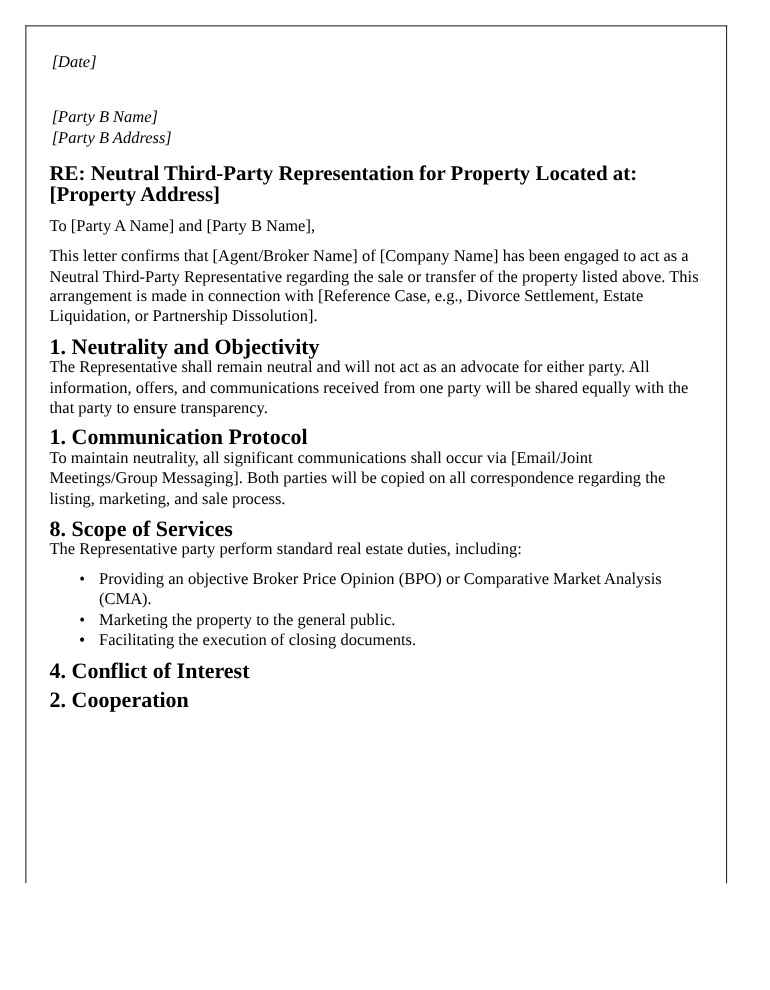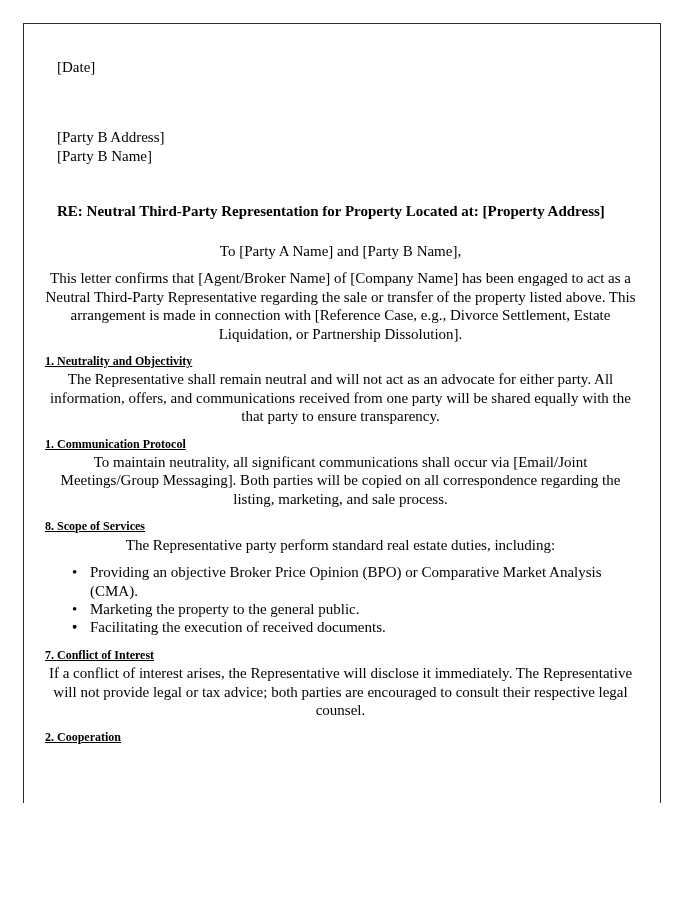--- a/index.html
+++ b/index.html
@@ -34,48 +34,48 @@
     position: absolute;
     left: 21px;            
     top: 22px;
     width: 591px;          
     font-size: 15px;
     line-height: 18.4px;
   }
 
   
   .block {
-    margin: 12px;
+    margin: 2px;
+    font-style: italic;
   }
   .gap-lg { height: 15px; }
   .gap-md { height: 13px; }
   .gap-sm { height: 9px; }
 
   .line {
     display: block;
     white-space: pre;
   }
 
   p.para {
     margin: 0;
-    text-align: center;
+    text-align: left;
   }
 
   h2.sec-head {
     margin: 0;
-    font-size: 12px;
+    font-size: 20px;
     line-height: 18.4px;
     font-weight: bold;
-    text-decoration: underline;
   }
 
   .re-line {
-    margin: 12px;
+    margin: 0;
     font-weight: bold;
-    font-size: 15px;
+    font-size: 19px;
     line-height: 18.8px;
   }
 
   ul.bullets {
     margin: 0;
     padding: 0;
     list-style: none;
   }
   ul.bullets li {
     position: relative;
@@ -99,22 +99,22 @@
     <div class="block">
       <span class="line">[Date]</span>
     </div>
 
     <div class="gap-lg"></div>
 
 
     <div class="gap-md"></div>
 
     <div class="block">
+      <span class="line">[Party B Name]</span>
       <span class="line">[Party B Address]</span>
-      <span class="line">[Party B Name]</span>
     </div>
 
     <div class="gap-md"></div>
 
     <p class="re-line">RE: Neutral Third-Party Representation for Property Located at: [Property Address]</p>
 
     <div class="gap-sm"></div>
 
     <p class="para">To [Party A Name] and [Party B Name],</p>
 
@@ -146,27 +146,26 @@
       </li>
       <li>
         <span class="bullet-dot">•</span>
         <span>Marketing the property to the general public.</span>
       </li>
       <li>
         <span class="bullet-dot">•</span>
       </li>
       <li>
         <span class="bullet-dot">•</span>
-        <span>Facilitating the execution of received documents.</span>
+        <span>Facilitating the execution of closing documents.</span>
       </li>
     </ul>
 
     <div class="gap-sm"></div>
 
-    <h2 class="sec-head">7. Conflict of Interest</h2>
-    <p class="para">If a conflict of interest arises, the Representative will disclose it immediately. The Representative will not provide legal or tax advice; both parties are encouraged to consult their respective legal counsel.</p>
+    <h2 class="sec-head">4. Conflict of Interest</h2>
 
     <div class="gap-sm"></div>
 
     <h2 class="sec-head">2. Cooperation</h2>
 
   </div>
 </div>
 
 </body></html>

